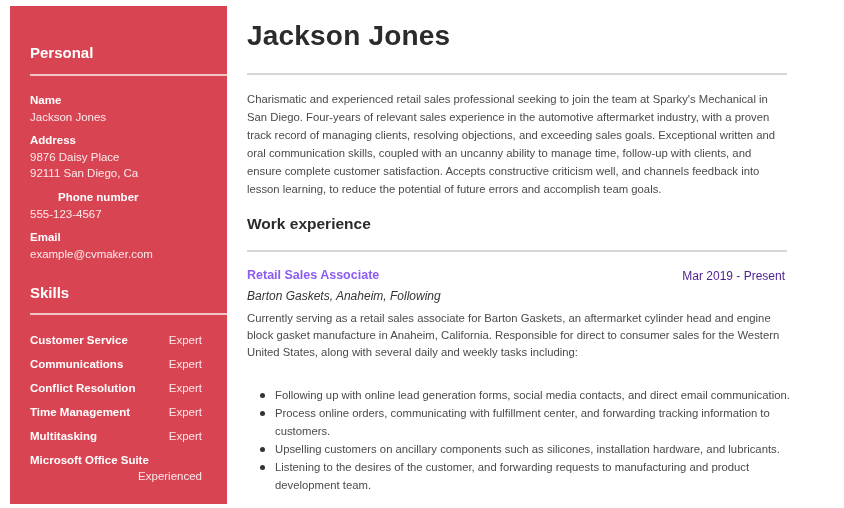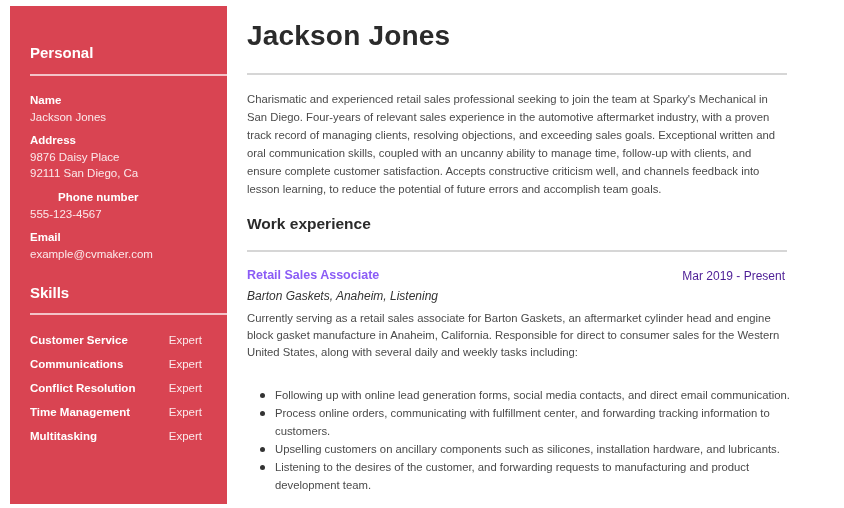--- a/index.html
+++ b/index.html
@@ -64,33 +64,37 @@
     <span class="skill-level">Expert</span>
   </div>
   <div class="skill-row" style="top:400px;">
     <span class="skill-name">Time Management</span>
     <span class="skill-level">Expert</span>
   </div>
   <div class="skill-row" style="top:424px;">
     <span class="skill-name">Multitasking</span>
     <span class="skill-level">Expert</span>
   </div>
+  <div class="skill-row" style="top:448px;">
+    <span class="skill-name">Microsoft Office Suite</span>
+    <span class="skill-level below">Experienced</span>
+  </div>
 </div>
 
 <div class="main">
   <div class="name">Jackson Jones</div>
   <div class="rule" style="top:73px;"></div>
   <p class="summary">Charismatic and experienced retail sales professional seeking to join the team at Sparky's Mechanical in San Diego. Four-years of relevant sales experience in the automotive aftermarket industry, with a proven track record of managing clients, resolving objections, and exceeding sales goals. Exceptional written and oral communication skills, coupled with an uncanny ability to manage time, follow-up with clients, and ensure complete customer satisfaction. Accepts constructive criticism well, and channels feedback into lesson learning, to reduce the potential of future errors and accomplish team goals.</p>
 
   <div class="h2">Work experience</div>
   <div class="rule" style="top:250px;"></div>
 
   <div class="job-title">Retail Sales Associate</div>
   <div class="job-date">Mar 2019 - Present</div>
-  <div class="job-company">Barton Gaskets, Anaheim, Listening</div>
+  <div class="job-company">Barton Gaskets, Anaheim, Following</div>
   <p class="job-desc">Currently serving as a retail sales associate for Barton Gaskets, an aftermarket cylinder head and engine block gasket manufacture in Anaheim, California. Responsible for direct to consumer sales for the Western United States, along with several daily and weekly tasks including:</p>
 
   <ul class="bullets">
     <li><span class="bullet-dot"></span><span>Following up with online lead generation forms, social media contacts, and direct email communication.</span></li>
     <li><span class="bullet-dot"></span><span>Process online orders, communicating with fulfillment center, and forwarding tracking information to customers.</span></li>
     <li><span class="bullet-dot"></span><span>Upselling customers on ancillary components such as silicones, installation hardware, and lubricants.</span></li>
     <li><span class="bullet-dot"></span><span>Listening to the desires of the customer, and forwarding requests to manufacturing and product development team.</span></li>
   </ul>
 </div>
 

